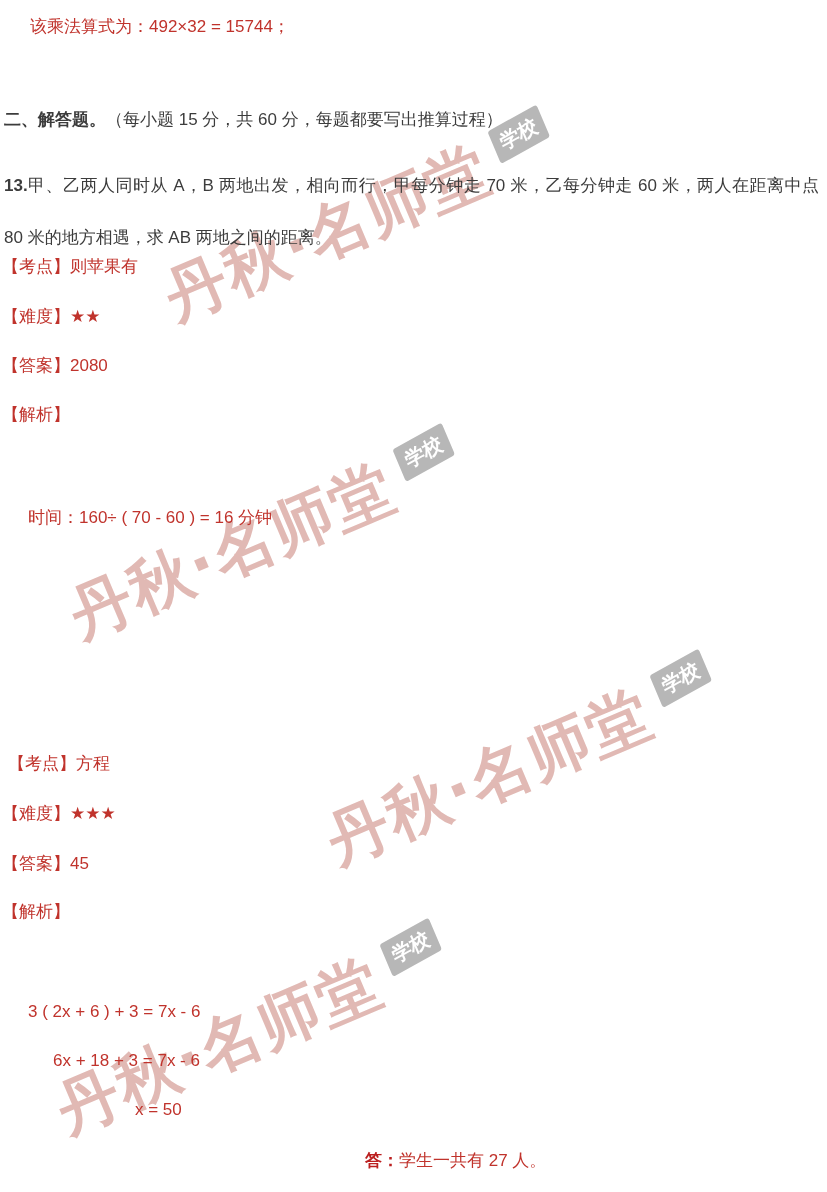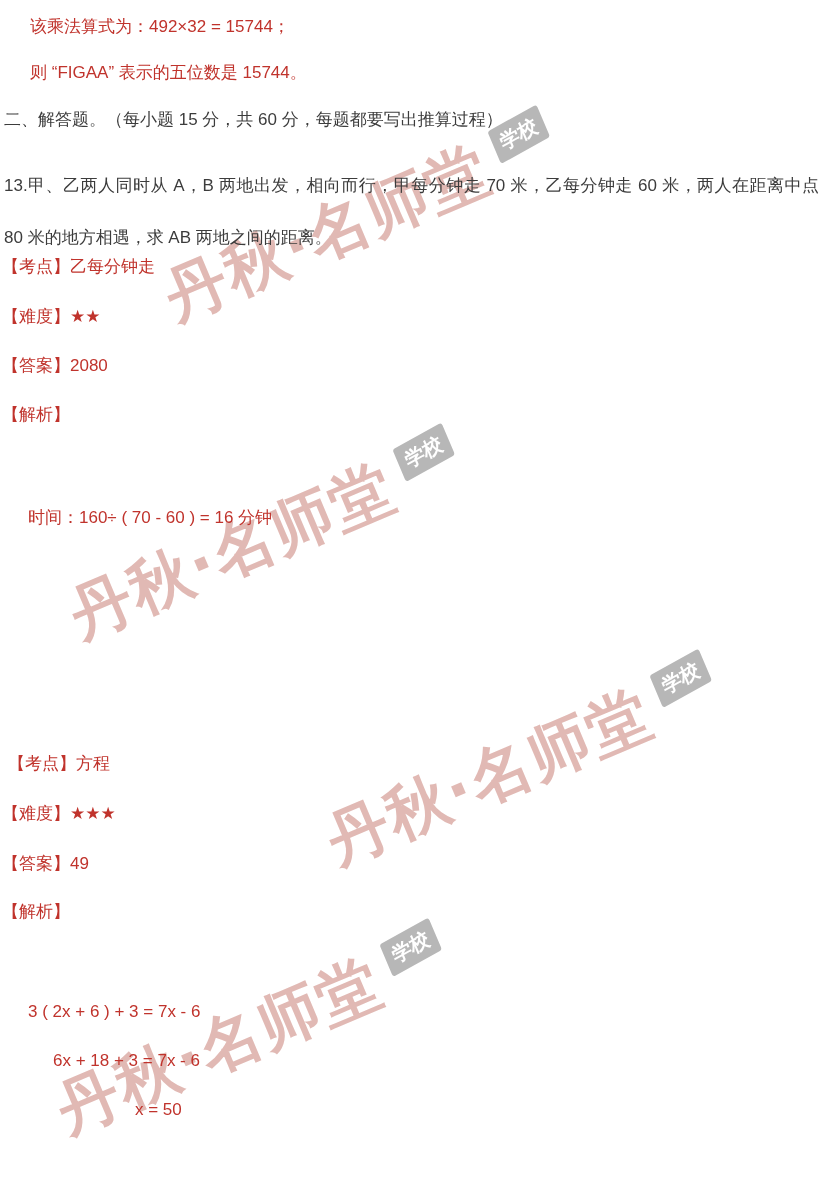--- a/index.html
+++ b/index.html
@@ -28,21 +28,21 @@
   }
   .para{
     position:absolute;
     width:815px;
     line-height:52px;
     z-index:2;
     text-align:justify;
   }
   .red{color:var(--red);text-align:right;}
   .dark{color:var(--dark);}
-  .b{font-weight:normal;}
+  .b{font-weight:bold;}
   .bred{font-weight:bold;color:var(--red-bold);}
   
   .wm{
     position:absolute;
     display:flex;
     align-items:center;
     gap:14px;
     transform:rotate(-23deg);
     transform-origin:0 50%;
     z-index:1;
@@ -92,33 +92,30 @@
     <span class="wm-badge">学校</span>
   </div>
   <div class="wm wm4">
     <span class="wm-text">丹秋·名师堂</span>
     <span class="wm-badge">学校</span>
   </div>
 
   <div class="line red" style="left:30px;top:15px">
     <span>该乘法算式为：492×32 = 15744；</span>
   </div>
-  <div class="line red" style="left:30px;top:61px">
-    <span>则 “FIGAA” 表示的五位数是 15744。</span>
-  </div>
 
   <div class="line dark" style="left:4px;top:108px">
     <span class="b">二、解答题。</span><span>（每小题 15 分，共 60 分，每题都要写出推算过程）</span>
   </div>
 
   <div class="para dark" style="left:4px;top:160px">
     <span class="b">13.</span><span>甲、乙两人同时从 A，B 两地出发，相向而行，甲每分钟走 70 米，乙每分钟走 60 米，两人在距离中点 80 米的地方相遇，求 AB 两地之间的距离。</span>
   </div>
   <div class="line red" style="left:2px;top:255px">
-    <span>【考点】</span><span>乙每分钟走</span>
+    <span>【考点】</span><span>则苹果有</span>
   </div>
   <div class="line red" style="left:2px;top:305px">
     <span>【难度】</span><span>★★</span>
   </div>
   <div class="line red" style="left:2px;top:354px">
     <span>【答案】</span><span>2080</span>
   </div>
   <div class="line red" style="left:2px;top:403px">
     <span>【解析】</span>
   </div>
@@ -126,28 +123,31 @@
     <span>时间：160÷ ( 70 - 60 ) = 16 分钟</span>
   </div>
 
   <div class="line red" style="left:8px;top:752px">
     <span>【考点】</span><span>方程</span>
   </div>
   <div class="line red" style="left:2px;top:802px">
     <span>【难度】</span><span>★★★</span>
   </div>
   <div class="line red" style="left:2px;top:852px">
-    <span>【答案】</span><span>49</span>
+    <span>【答案】</span><span>45</span>
   </div>
   <div class="line red" style="left:2px;top:900px">
     <span>【解析】</span>
   </div>
   <div class="line red" style="left:28px;top:1000px">
     <span>3 ( 2x + 6 ) + 3 = 7x - 6</span>
   </div>
   <div class="line red" style="left:53px;top:1049px">
     <span>6x + 18 + 3 = 7x - 6</span>
   </div>
   <div class="line red" style="left:135px;top:1098px">
     <span>x = 50</span>
   </div>
+  <div class="line red" style="left:365px;top:1149px">
+    <span class="bred">答：</span><span>学生一共有 27 人。</span>
+  </div>
 
 </div>
 
 </body></html>

